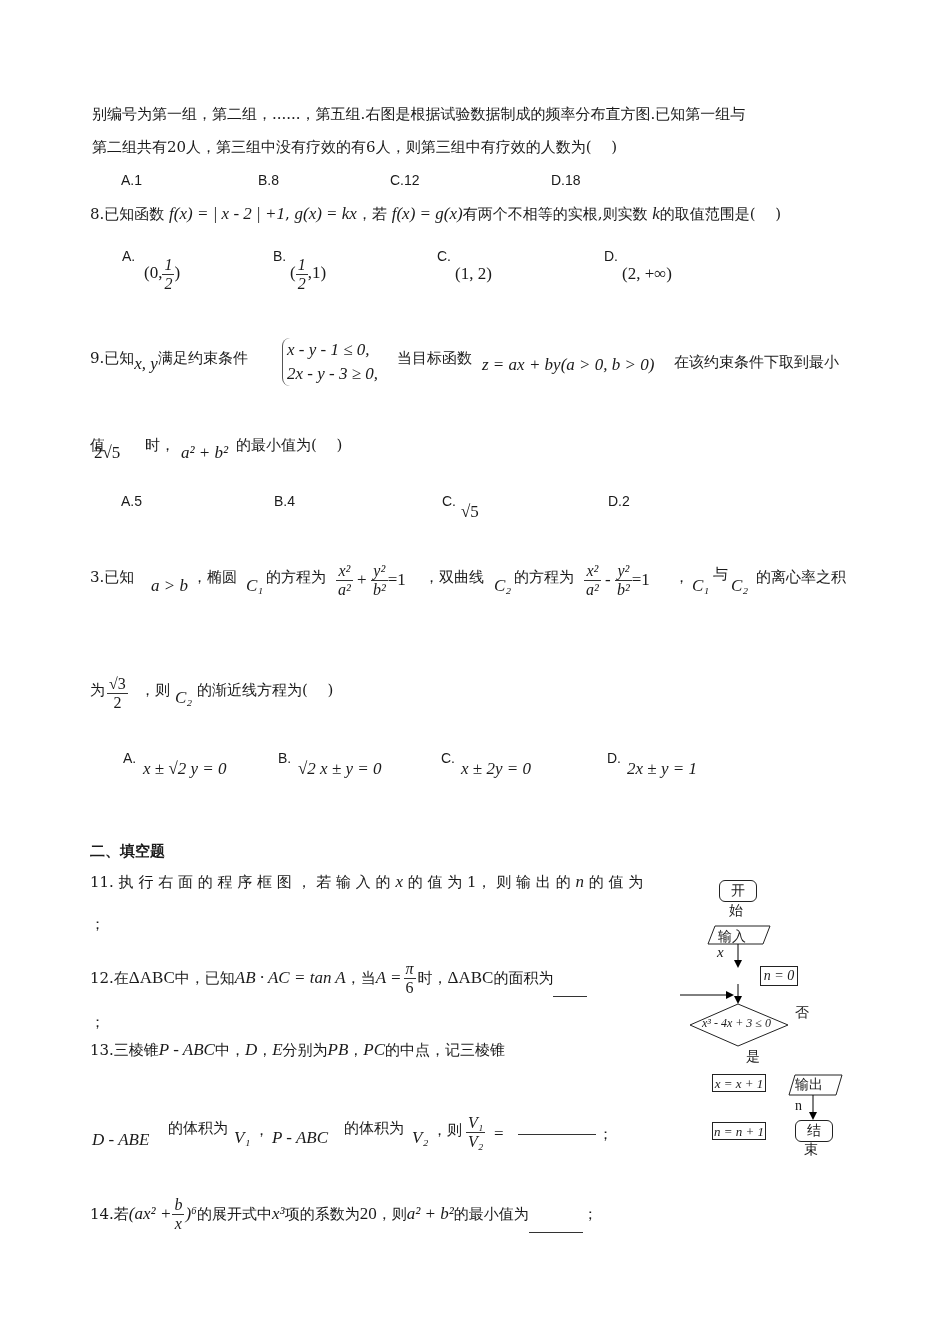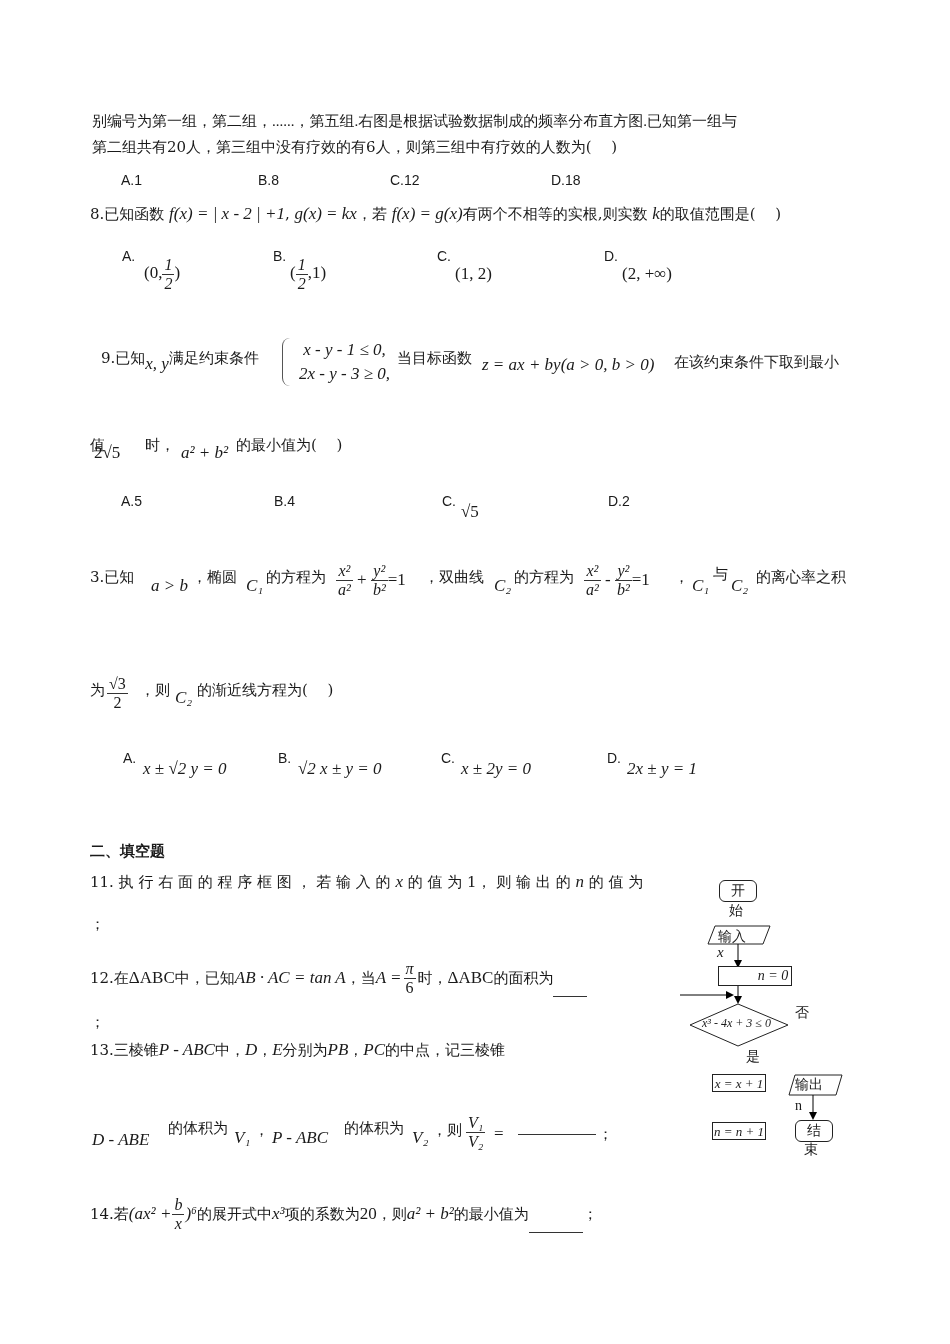--- a/index.html
+++ b/index.html
@@ -7,31 +7,31 @@
          font-family:"DejaVu Serif", "Liberation Serif", serif; color:#1a1a1a; }
   .abs { position:absolute; white-space:nowrap; }
   .t { font-size:15px; line-height:20px; }
   .m { font-family:"Liberation Serif", "DejaVu Serif", serif; font-style:italic; font-size:17px; }
   .mu { font-family:"Liberation Serif", "DejaVu Serif", serif; font-size:17px; }
   .opt { font-size:14px; font-family:Liberation Sans, sans-serif; }
   .frac { display:inline-block; vertical-align:middle; text-align:center; font-family:"Liberation Serif", serif; font-style:italic; font-size:16px; line-height:18px; }
   .frac .num { display:block; border-bottom:1px solid #333; padding:0 2px; }
   .frac .den { display:block; padding:0 2px; }
   .blank { display:inline-block; border-bottom:1px solid #333; vertical-align:bottom; height:16px; }
-  .brace { display:inline-block; border-left:1px solid #555; border-radius:8px 0 0 8px; padding-left:16px; vertical-align:middle; font-family:"Liberation Serif", serif; font-size:17px; line-height:24px;text-align:center; }
+  .brace { display:inline-block; border-left:1px solid #555; border-radius:8px 0 0 8px; padding-left:4px; vertical-align:middle; font-family:"Liberation Serif", serif; font-size:17px; line-height:24px; }
   .bold { font-weight:bold; font-family:"DejaVu Sans", sans-serif; font-size:15px; }
   
   .fc-box { position:absolute; border:1px solid #222; background:#fff; font-size:14px; text-align:center; line-height:18px; }
   .fc-round { border-radius:6px; }
   .fc-label { position:absolute; font-size:14px; }
 </style>
 </head>
 <body>
 
-<div class="abs t" style="left:92px;top:111px;font-family:Liberation Serif, serif;">别编号为第一组，第二组，......，第五组.右图是根据试验数据制成的频率分布直方图.已知第一组与</div>
+<div class="abs t" style="left:92px;top:104px;">别编号为第一组，第二组，......，第五组.右图是根据试验数据制成的频率分布直方图.已知第一组与</div>
 <div class="abs t" style="left:92px;top:137px;">第二组共有20人，第三组中没有疗效的有6人，则第三组中有疗效的人数为(　 )</div>
 <div class="abs opt" style="left:121px;top:172px;">A.1</div>
 <div class="abs opt" style="left:258px;top:172px;">B.8</div>
 <div class="abs opt" style="left:390px;top:172px;">C.12</div>
 <div class="abs opt" style="left:551px;top:172px;">D.18</div>
 
 <div class="abs t" style="left:90px;top:204px;">
   <span>8.</span><span>已知函数</span>
   <span class="m">f(x) = | x - 2 | +1</span>,
   <span class="m">g(x) = kx</span><span>，若</span>
@@ -44,21 +44,21 @@
 </div>
 <div class="abs opt" style="left:273px;top:248px;">B.</div>
 <div class="abs mu" style="left:290px;top:256px;">
   <span>(</span><span class="frac"><span class="num">1</span><span class="den">2</span></span><span>,1)</span>
 </div>
 <div class="abs opt" style="left:437px;top:248px;">C.</div>
 <div class="abs mu" style="left:455px;top:264px;">(1, 2)</div>
 <div class="abs opt" style="left:604px;top:248px;">D.</div>
 <div class="abs mu" style="left:622px;top:264px;">(2, +∞)</div>
 
-<div class="abs t" style="left:90px;top:348px;margin-left:11px;">
+<div class="abs t" style="left:90px;top:348px;">
   <span>9.</span><span>已知</span><span class="m" style="position:relative;top:6px;">x, y</span><span>满足约束条件</span>
 </div>
 <div class="abs" style="left:282px;top:338px;">
   <span class="brace"><span class="m" style="display:block;">x - y - 1 ≤ 0,</span><span class="m" style="display:block;font-family:Liberation Serif, serif;">2x - y - 3 ≥ 0,</span></span>
 </div>
 <div class="abs t" style="left:397px;top:348px;">当目标函数</div>
 <div class="abs m" style="left:482px;top:355px;">z = ax + by(a &gt; 0, b &gt; 0)</div>
 <div class="abs t" style="left:666px;top:352px;margin-left:8px;">在该约束条件下取到最小</div>
 <div class="abs t" style="left:90px;top:435px;">值</div>
 <div class="abs mu" style="left:94px;top:443px;">2√5</div>
@@ -155,21 +155,21 @@
 
     <polygon points="68,134 118,155 68,176 20,155" fill="#fff" stroke="#222"></polygon>
 
     <polygon points="125,205 172,205 166,225 119,225" fill="#fff" stroke="#222"></polygon>
     <line x1="143" y1="225" x2="143" y2="248" stroke="#000" marker-end="url(#arr)"></line>
   </svg>
   <div class="fc-box fc-round" style="left:719px;top:880px;width:36px;height:20px;">开</div>
   <div class="fc-label" style="left:729px;top:902px;">始</div>
   <div class="fc-label" style="left:718px;top:928px;">输入</div>
   <div class="fc-label m" style="left:717px;top:944px;font-size:15px;">x</div>
-  <div class="fc-box" style="left:718px;top:966px;width:36px;height:18px;font-style:italic;font-family:'Liberation Serif',serif;padding-left:36px;">n = 0</div>
+  <div class="fc-box" style="left:760px;top:966px;width:36px;height:18px;font-style:italic;font-family:'Liberation Serif',serif;">n = 0</div>
   <div class="fc-label" style="left:702px;top:1016px;font-size:12px;font-family:'Liberation Serif',serif;font-style:italic;">x³ - 4x + 3 ≤ 0</div>
   <div class="fc-label" style="left:795px;top:1004px;">否</div>
   <div class="fc-label" style="left:746px;top:1048px;">是</div>
   <div class="fc-box" style="left:712px;top:1074px;width:52px;height:16px;font-size:13px;font-style:italic;font-family:'Liberation Serif',serif;">x = x + 1</div>
   <div class="fc-box" style="left:712px;top:1122px;width:52px;height:16px;font-size:13px;font-style:italic;font-family:'Liberation Serif',serif;">n = n + 1</div>
   <div class="fc-label" style="left:795px;top:1076px;">输出</div>
   <div class="fc-label" style="left:795px;top:1098px;font-family:'Liberation Serif',serif;">n</div>
   <div class="fc-box fc-round" style="left:795px;top:1120px;width:36px;height:20px;">结</div>
   <div class="fc-label" style="left:804px;top:1141px;">束</div>
 </div>

